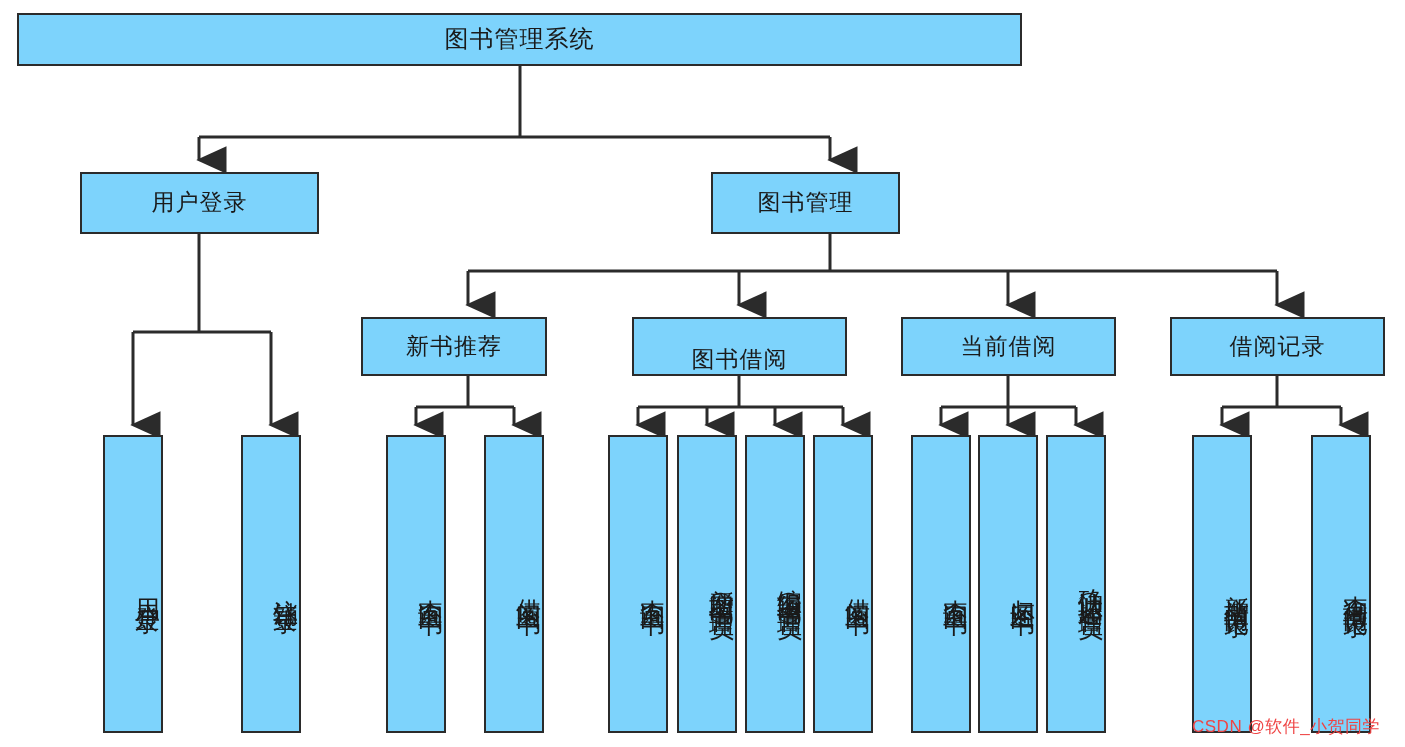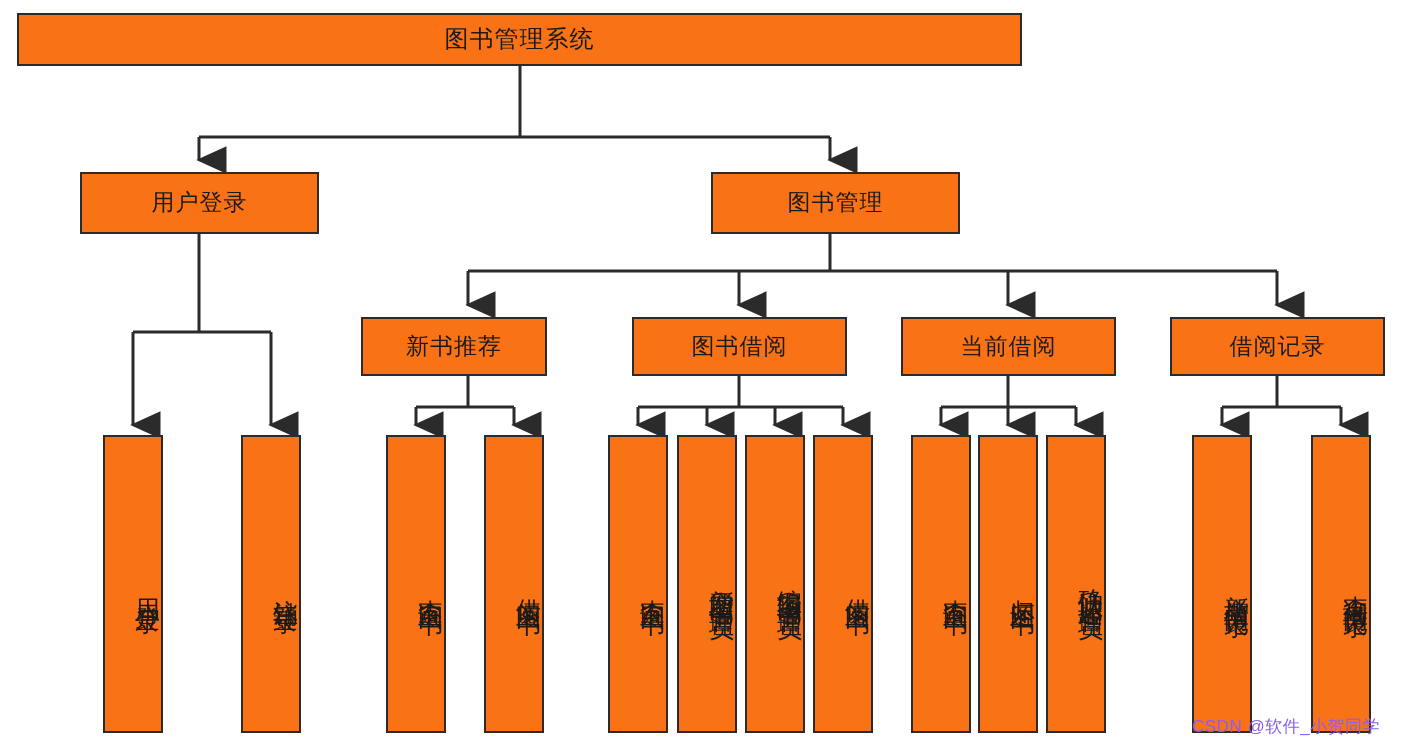--- a/index.html
+++ b/index.html
@@ -22,21 +22,21 @@
     left: 0;
     top: 0;
     width: 1405px;
     height: 747px;
     pointer-events: none;
   }
   .node {
     position: absolute;
     box-sizing: border-box;
     border: 2.5px solid #2b2b2b;
-    background: #f97316;
+    background: #7dd3fc;
     display: flex;
     align-items: center;
     justify-content: center;
     color: #1a1a1a;
   }
   .node.horiz {
     font-size: 23px;
     letter-spacing: 1px;
     line-height: 1.2;
   }
@@ -54,21 +54,21 @@
     line-height: 1.05;
   }
   .node.vert .vlabel {
     writing-mode: vertical-rl;
     text-orientation: upright;
     display: block;
   }
   .watermark {
     position: absolute;
     font-size: 17px;
-    color: #8b5cf6;
+    color: #ef4444;
     letter-spacing: 0.5px;
     white-space: nowrap;
     user-select: none;
     text-align: center;
   }
 </style>
 </head>
 <body>
 
 <div id="canvas">
@@ -123,28 +123,28 @@
     </g>
   </svg>
 
   <div class="node horiz root" style="left:17px; top:13px; width:1005px; height:53px;">
     <span>图书管理系统</span>
   </div>
 
   <div class="node horiz" style="left:80px; top:172px; width:239px; height:62px;">
     <span>用户登录</span>
   </div>
-  <div class="node horiz" style="left:711px; top:172px; width:249px; height:62px;">
+  <div class="node horiz" style="left:711px; top:172px; width:189px; height:62px;">
     <span>图书管理</span>
   </div>
 
   <div class="node horiz" style="left:361px; top:317px; width:186px; height:59px;">
     <span>新书推荐</span>
   </div>
-  <div class="node horiz" style="left:632px; top:317px; width:215px; height:59px;">
+  <div class="node horiz" style="left:632px; top:317px; width:215px; height:59px;align-items:flex-end;">
     <span>图书借阅</span>
   </div>
   <div class="node horiz" style="left:901px; top:317px; width:215px; height:59px;">
     <span>当前借阅</span>
   </div>
   <div class="node horiz" style="left:1170px; top:317px; width:215px; height:59px;justify-content:center;">
     <span>借阅记录</span>
   </div>
 
   <div class="node vert" style="left:103px; top:435px; width:60px; height:298px;">

